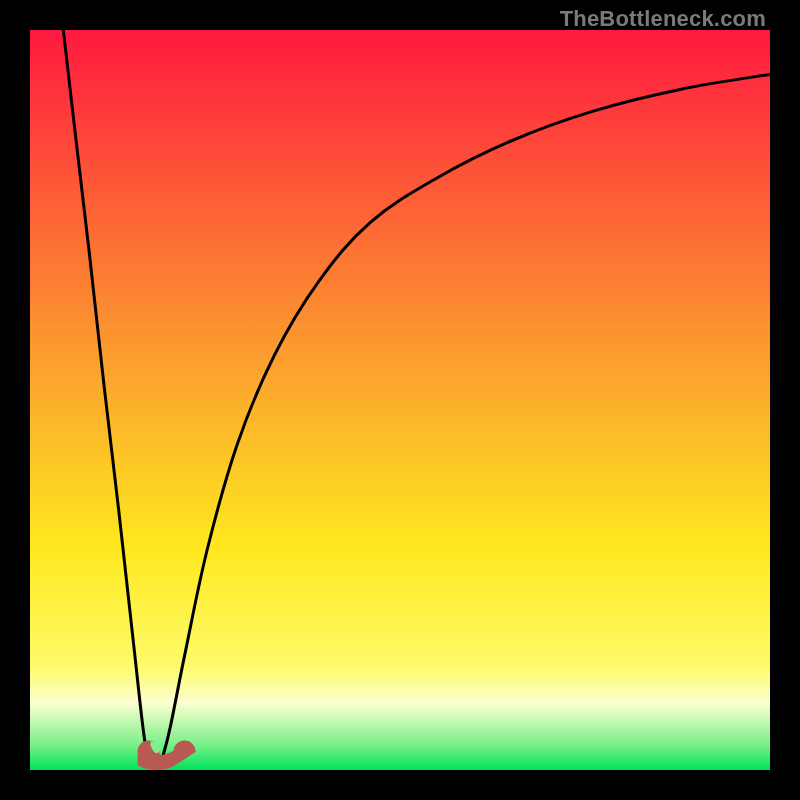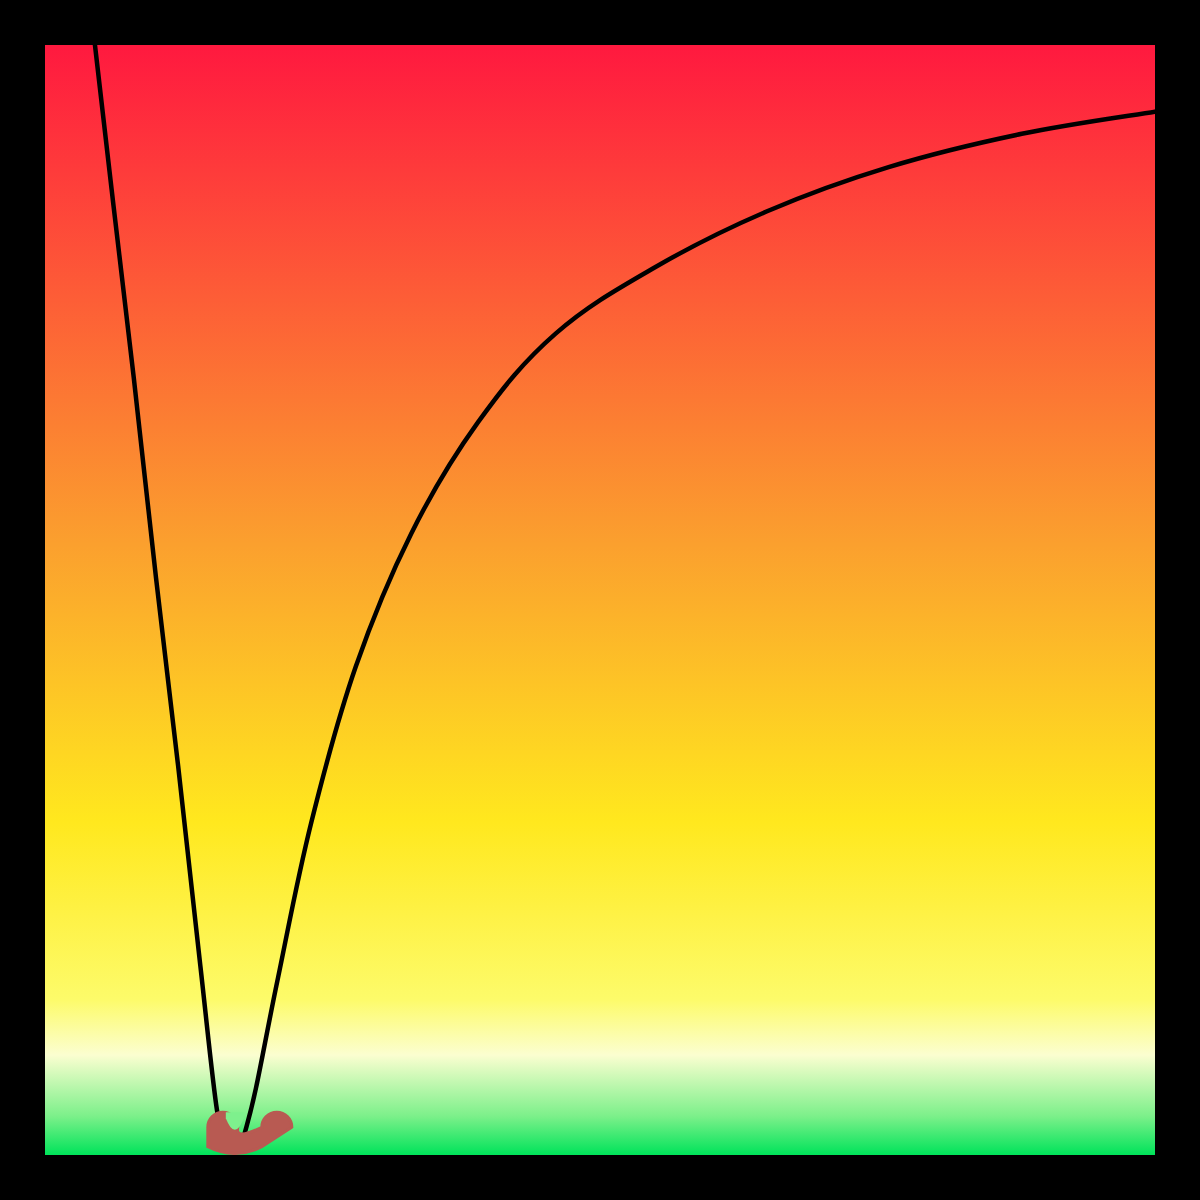--- a/index.html
+++ b/index.html
@@ -39,20 +39,21 @@
   }
   svg {
     display: block;
   }
 </style>
 </head>
 <body>
 
 <div class="frame">
 
+  <div class="watermark">TheBottleneck.com</div>
 
   <div class="plot-area">
     <svg id="plot-svg" width="740" height="740" viewBox="0 0 740 740">
       <defs>
         <linearGradient id="bg-grad" x1="0" y1="0" x2="0" y2="1">
             <stop offset="0.00%" stop-color="#ff193f"></stop>
             <stop offset="45.00%" stop-color="#fba02e"></stop>
             <stop offset="70.00%" stop-color="#ffe81e"></stop>
             <stop offset="86.00%" stop-color="#fdfb6a"></stop>
             <stop offset="91.00%" stop-color="#fbfed0"></stop>

